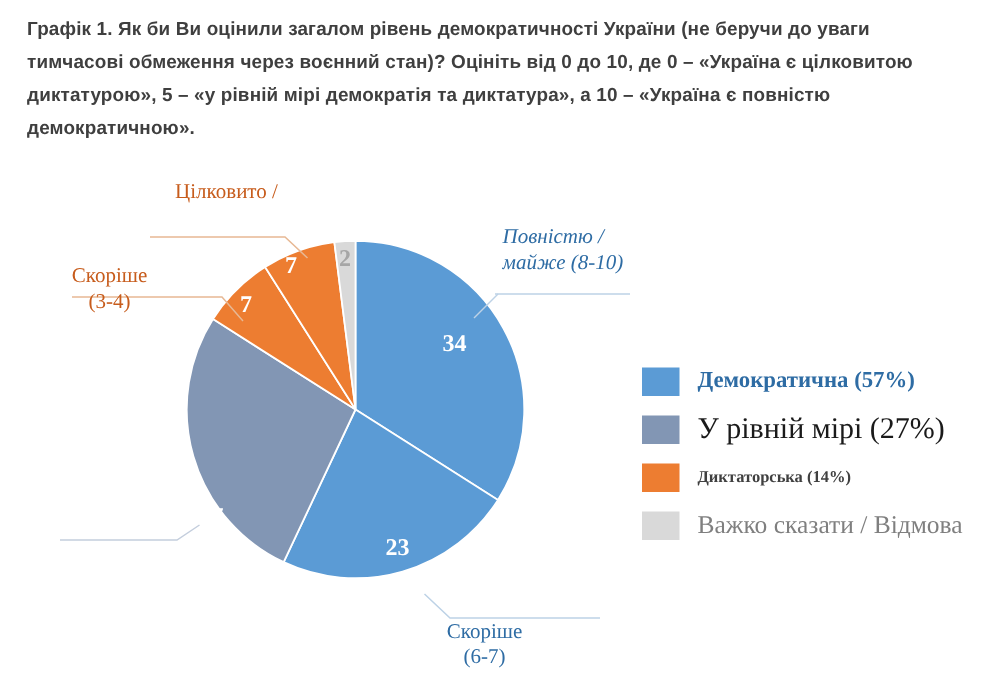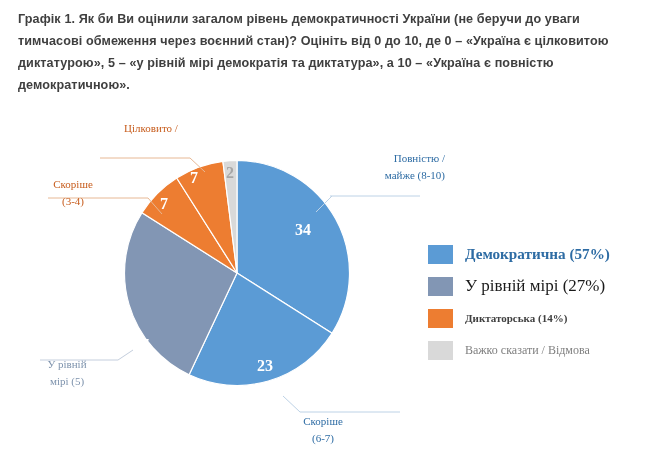--- a/index.html
+++ b/index.html
@@ -49,21 +49,21 @@
     font-weight: bold;
     color: #ffffff;
     white-space: nowrap;
   }
   .slice-value.dim { color: #a6a6a6; font-weight: bold; }
 
   
   .callout {
     position: absolute;
     font-family: "Liberation Serif", serif;
-    font-size: 11px;
+    font-size: 14px;
     line-height: 17px;
     text-align: center;
     white-space: nowrap;
   }
   .callout.blue { color: #2e6ca4; }
   .callout.slate { color: #7e93ad; }
   .callout.orange { color: #c75c1c; }
 
   
   #legend {
@@ -78,27 +78,27 @@
     height: 32px;
   }
   .legend-swatch {
     width: 25px;
     height: 19px;
     flex: 0 0 25px;
     margin-right: 12px;
   }
   .legend-label {
     font-family: "Liberation Serif", serif;
-    font-size: 17px;
+    font-size: 20px;
     white-space: nowrap;
   }
   .legend-label.b1 { color: #2e6ca4; font-weight: bold; font-size: 15.2px; }
   .legend-label.b2 { color: #1a1a1a; font-weight: normal; }
   .legend-label.b3 { color: #404040; font-weight: bold; font-size: 11px; }
-  .legend-label.b4 { color: #7f7f7f; font-weight: normal; font-size: 12px; text-align: center; }
+  .legend-label.b4 { color: #7f7f7f; font-weight: normal; font-size: 17px; text-align: center; }
 </style>
 </head>
 <body>
 
 <div id="page">
 
   <div id="chart-title">Графік 1. Як би Ви оцінили загалом рівень демократичності України (не беручи до уваги тимчасові обмеження через воєнний стан)? Оцініть від 0 до 10, де 0 – «Україна є цілковитою диктатурою», 5 – «у рівній мірі демократія та диктатура», а 10 – «Україна є повністю демократичною».</div>
 
   <div id="pie-wrap">
     <svg id="pie-svg" width="226" height="226" viewBox="0 0 226 226">
@@ -127,34 +127,30 @@
 
     <polyline points="283,396 300,412 400,412" fill="none" stroke="#bdd2e6" stroke-width="1"></polyline>
 
     <polyline points="133,350 118,360 40,360" fill="none" stroke="#c4cedd" stroke-width="1"></polyline>
 
     <polyline points="162,214 148,198 48,198" fill="none" stroke="#e7b894" stroke-width="1"></polyline>
 
     <polyline points="205,172 190,158 100,158" fill="none" stroke="#e7b894" stroke-width="1"></polyline>
   </svg>
 
-  <div class="callout blue" style="left:335px; top:150px; width:110px; text-align:right;">
+  <div class="callout blue" style="left:335px; top:150px; width:110px; text-align:left;font-style:italic;">
     <div>Повністю /</div>
     <div>майже (8-10)</div>
   </div>
 
   <div class="callout blue" style="left:268px; top:413px; width:110px;">
     <div>Скоріше</div>
     <div>(6-7)</div>
   </div>
 
-  <div class="callout slate" style="left:12px; top:356px; width:110px;">
-    <div>У рівній</div>
-    <div>мірі (5)</div>
-  </div>
 
   <div class="callout orange" style="left:18px; top:176px; width:110px;">
     <div>Скоріше</div>
     <div>(3-4)</div>
   </div>
 
   <div class="callout orange" style="left:92px; top:120px; width:118px;">
     <div>Цілковито /</div>
   </div>
 

